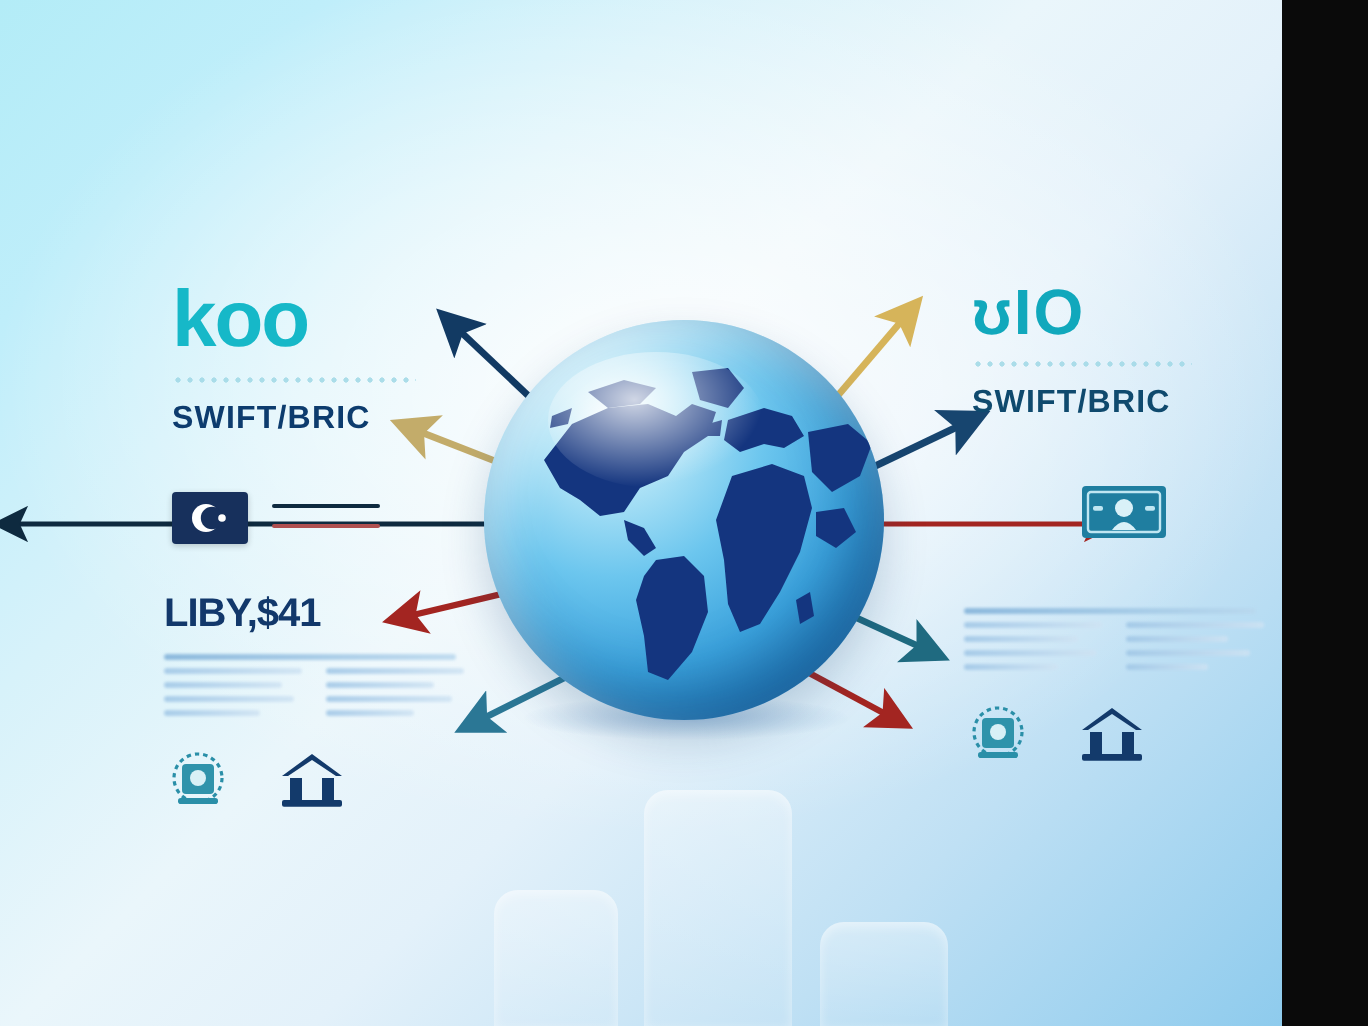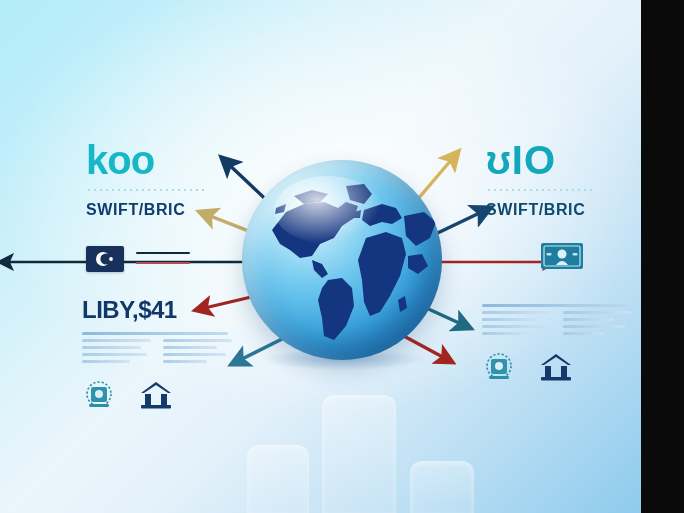--- a/index.html
+++ b/index.html
@@ -158,38 +158,38 @@
       </svg>
     </div>
   </div>
 
   <div class="rules" style="left:136px;top:252px;width:54px;">
     <div class="rule" style="background:#0e2a3f;width:54px;"></div>
     <div class="rule" style="background:#b05050;width:54px;margin-top:8px;"></div>
   </div>
 
   <div class="block" style="left:486px;top:140px;width:140px;">
-    <div class="brand" style="font-size:40px;color:#11a8bc;letter-spacing:1px;">ʊIO</div>
+    <div class="brand" style="font-size:32px;color:#11a8bc;letter-spacing:1px;">ʊIO</div>
     <div class="dots" style="width:110px;margin-top:6px;"></div>
     <div class="sub" style="font-size:16px;margin-top:7px;color:#0f4a6e;">SWIFT/BRIC</div>
   </div>
 
   <div style="position:absolute;left:540px;top:241px;">
     <svg width="44" height="30" viewBox="0 0 44 30">
       <rect x="1" y="2" width="42" height="26" rx="2" fill="#1f7ea0"></rect>
       <rect x="4" y="5" width="36" height="20" rx="1.5" fill="none" stroke="#bfe6f2" stroke-width="1.2"></rect>
       <circle cx="22" cy="13" r="4.5" fill="#d9f1f8"></circle>
       <path d="M16,24 Q22,16 28,24 Z" fill="#d9f1f8"></path>
       <rect x="6.5" y="12" width="5" height="2.4" rx="1" fill="#bfe6f2"></rect>
       <rect x="32.5" y="12" width="5" height="2.4" rx="1" fill="#bfe6f2"></rect>
     </svg>
   </div>
 
   <div class="block" style="left:82px;top:296px;width:150px;">
-    <div class="hd" style="font-size:24px;">LIBY,$41</div>
+    <div class="hd" style="font-size:20px;">LIBY,$41</div>
     <div class="ln t" style="width:146px;margin-top:8px;"></div>
     <div class="lines" style="margin-top:4px;">
       <div class="col">
         <div class="ln" style="width:100%;"></div>
         <div class="ln" style="width:86%;"></div>
         <div class="ln" style="width:94%;"></div>
         <div class="ln" style="width:70%;"></div>
       </div>
       <div class="col">
         <div class="ln" style="width:100%;"></div>

